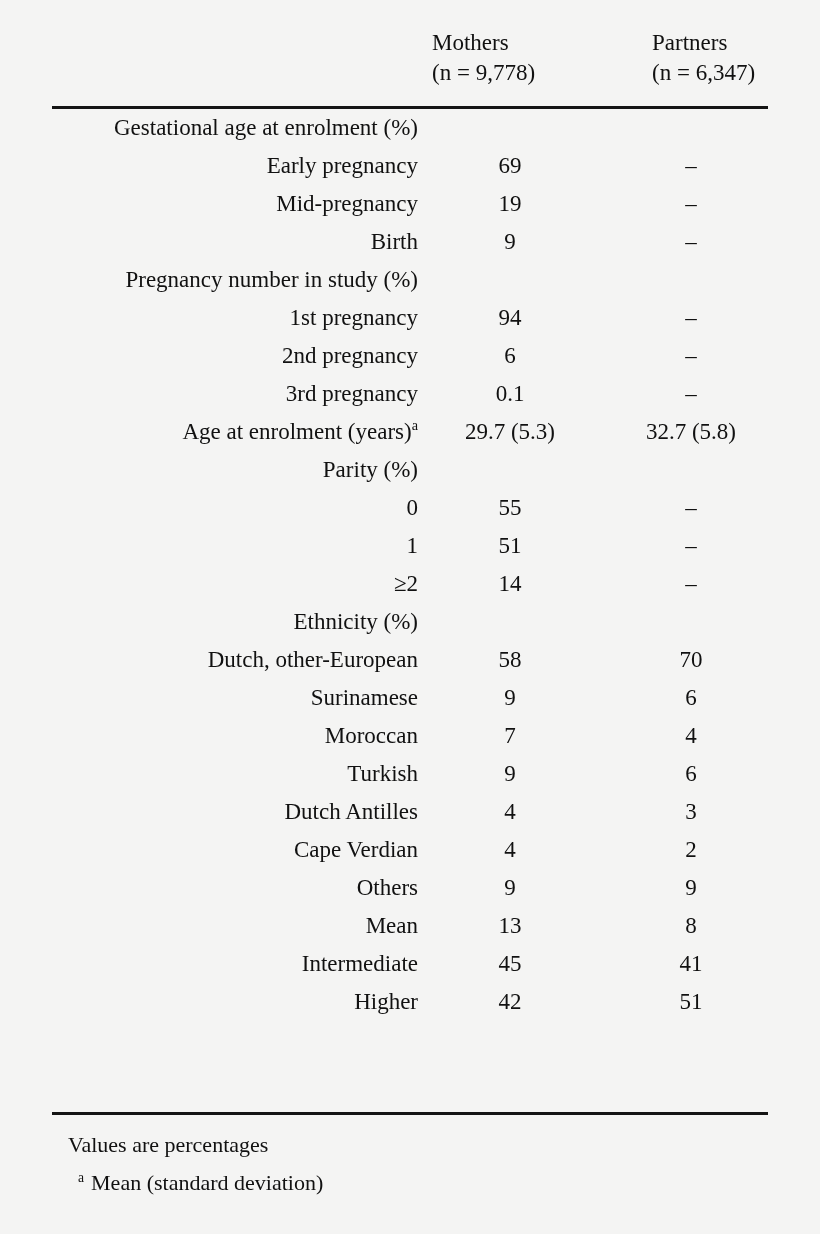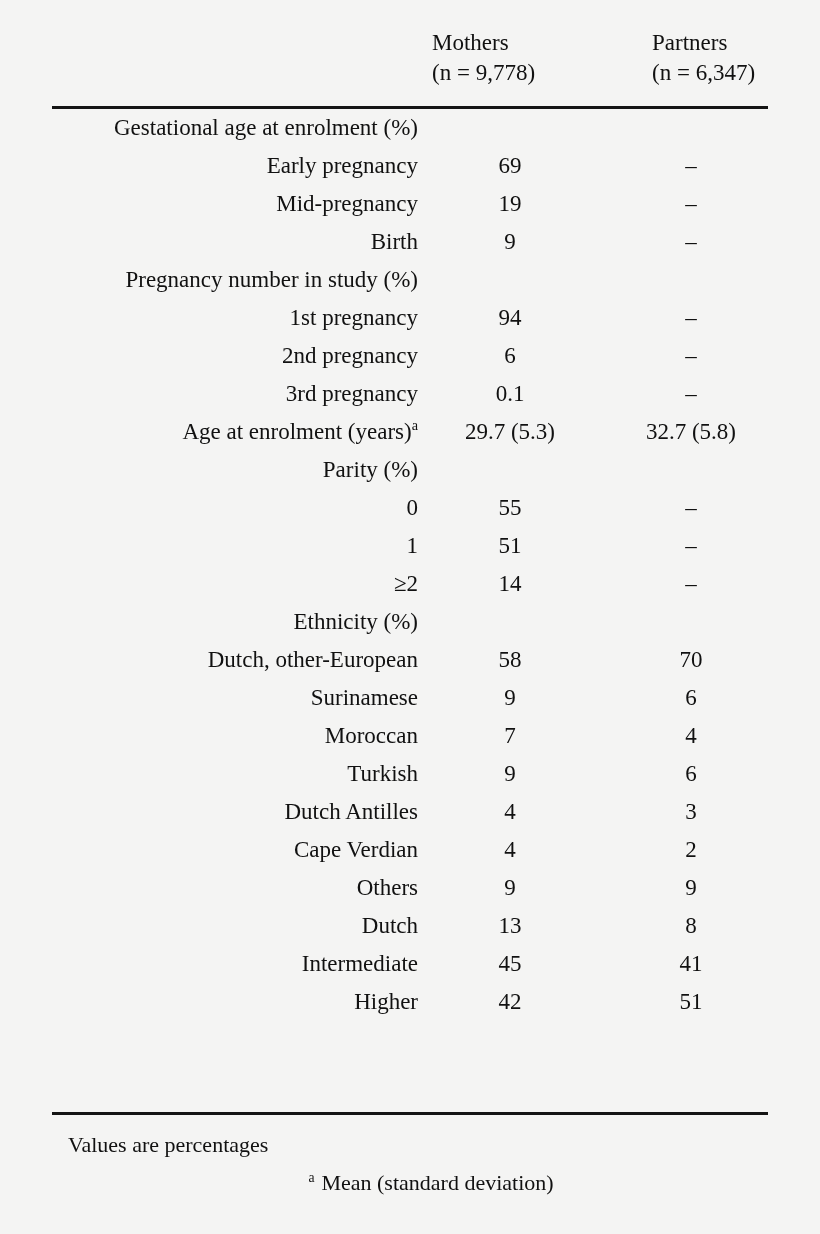--- a/index.html
+++ b/index.html
@@ -80,21 +80,21 @@
     left: 52px;
     top: 1126px;
     width: 716px;
     margin-left: 16px;
   }
   .footnotes .fn {
     font-size: 22px;
     line-height: 38px;
     white-space: nowrap;
   }
-  .footnotes .fn.fn-marked { padding-left: 10px; text-align: center; }
+  .footnotes .fn.fn-marked { padding-left: 10px; }
   sup {
     font-size: 0.62em;
     vertical-align: super;
     line-height: 0;
   }
   sup.fn-mark { padding-right: 7px; }
 </style>
 </head>
 <body>
 
@@ -221,21 +221,21 @@
           <td class="label-cell indent">Cape Verdian</td>
           <td class="val-cell val-m">4</td>
           <td class="val-cell val-p">2</td>
         </tr>
         <tr>
           <td class="label-cell indent">Others</td>
           <td class="val-cell val-m">9</td>
           <td class="val-cell val-p">9</td>
         </tr>
         <tr>
-          <td class="label-cell indent">Dutch</td>
+          <td class="label-cell indent">Mean</td>
           <td class="val-cell val-m">13</td>
           <td class="val-cell val-p">8</td>
         </tr>
         <tr>
           <td class="label-cell indent">Intermediate</td>
           <td class="val-cell val-m">45</td>
           <td class="val-cell val-p">41</td>
         </tr>
         <tr>
           <td class="label-cell indent">Higher</td>

